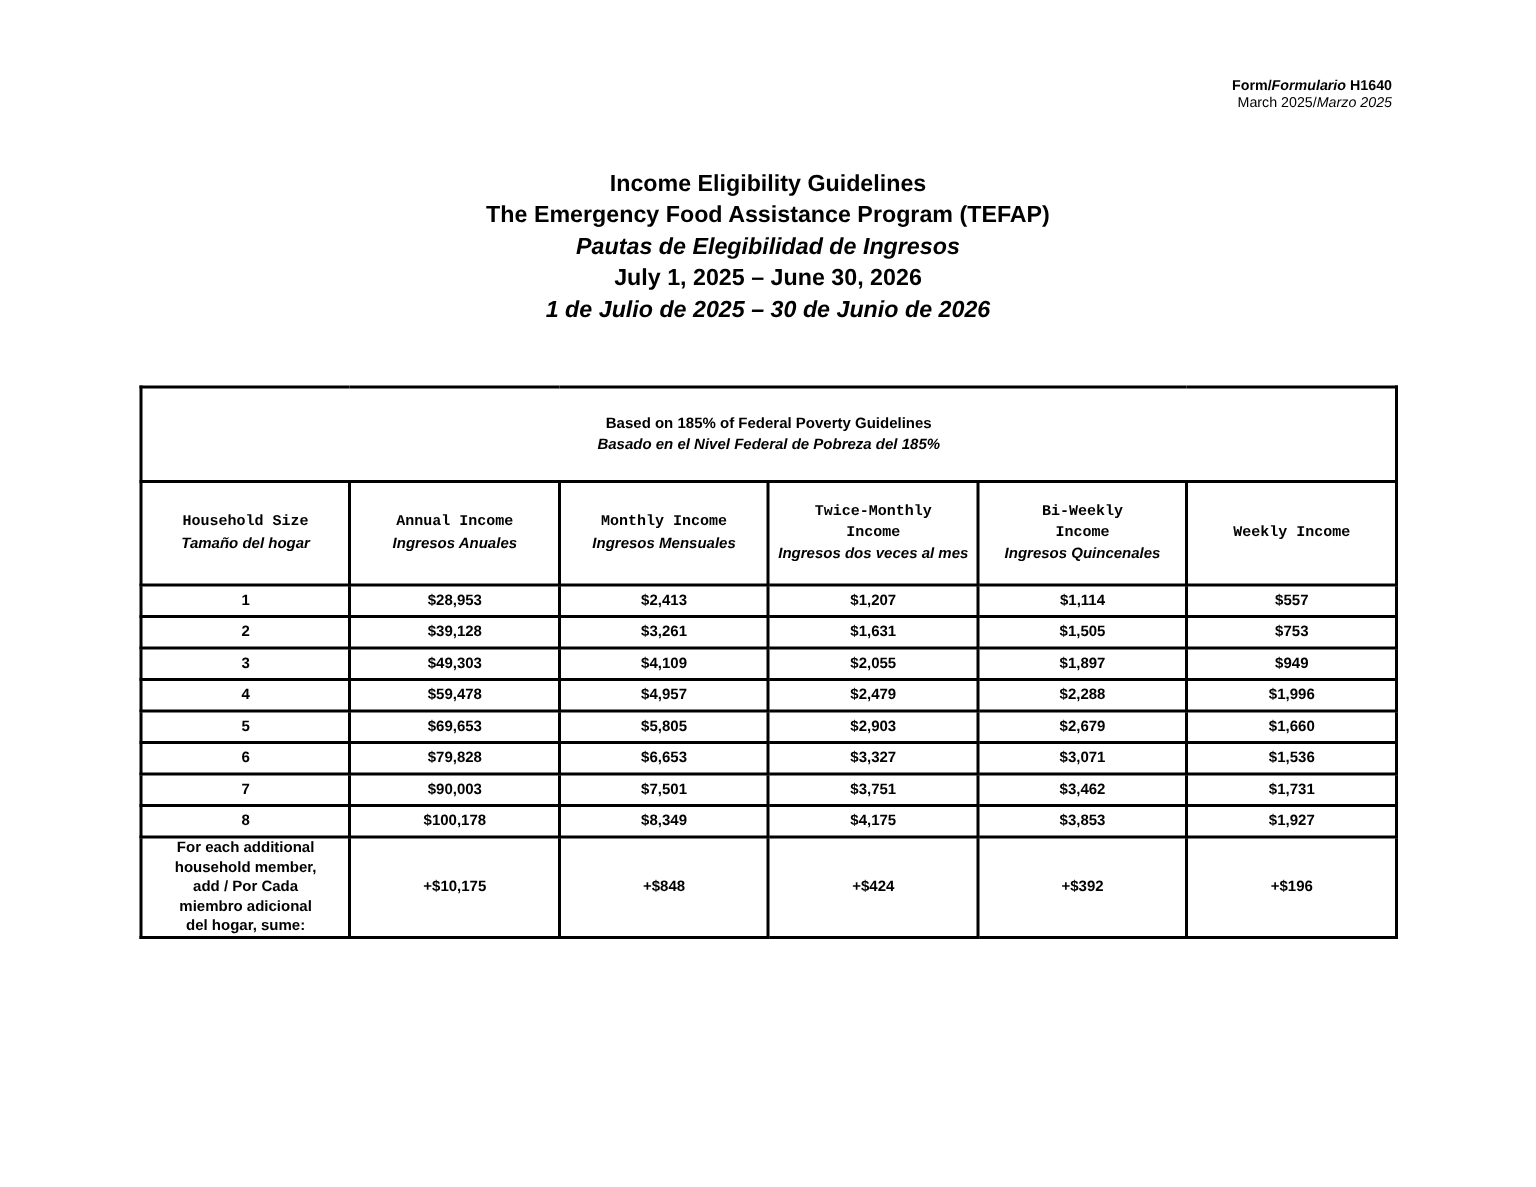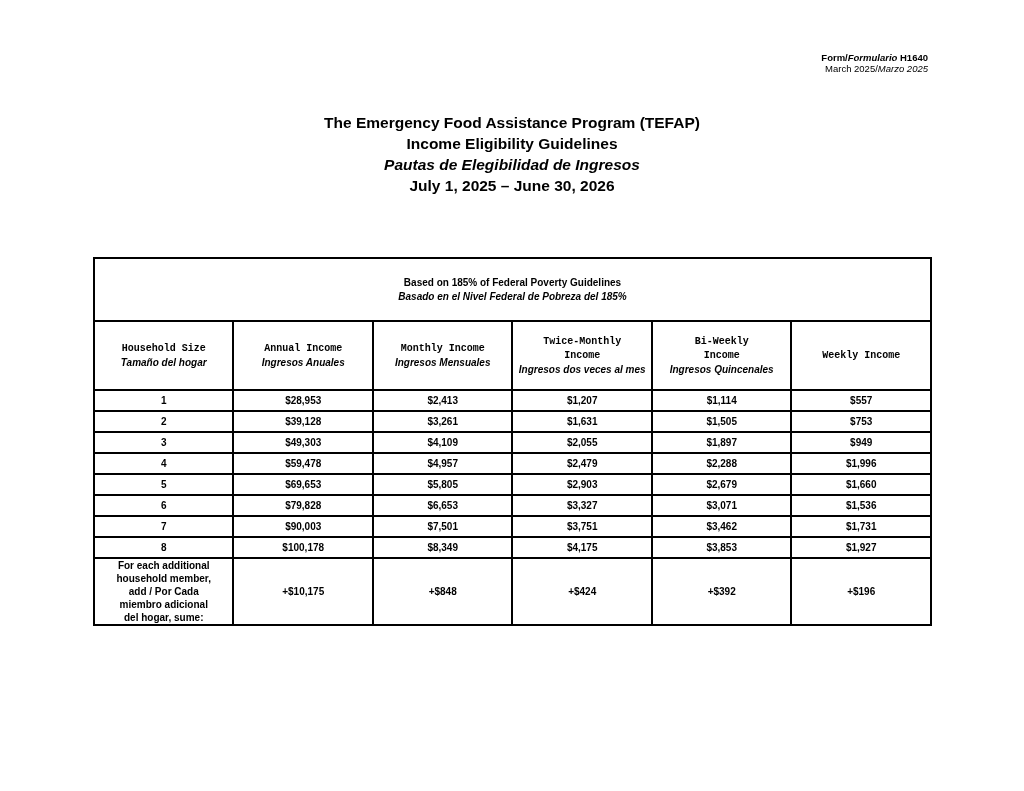--- a/index.html
+++ b/index.html
@@ -89,24 +89,25 @@
 
 <div class="page">
 
 
   <div class="hdr-right">
     <div class="bold"><span>Form/</span><span class="it">Formulario</span><span> H1640</span></div>
     <div><span>March 2025/</span><span class="it">Marzo 2025</span></div>
   </div>
 
   <div class="title">
+    <div>Income Eligibility Guidelines</div>
     <div>The Emergency Food Assistance Program (TEFAP)</div>
-    <div>Income Eligibility Guidelines</div>
     <div class="it">Pautas de Elegibilidad de Ingresos</div>
     <div>July 1, 2025 – June 30, 2026</div>
+    <div class="it">1 de Julio de 2025 – 30 de Junio de 2026</div>
   </div>
 
   <table class="guidelines">
     <colgroup>
       <col style="width:16.666%">
         <col style="width:16.666%">
         <col style="width:16.666%">
       <col style="width:16.666%">
         <col style="width:16.666%">
         <col style="width:16.67%">

